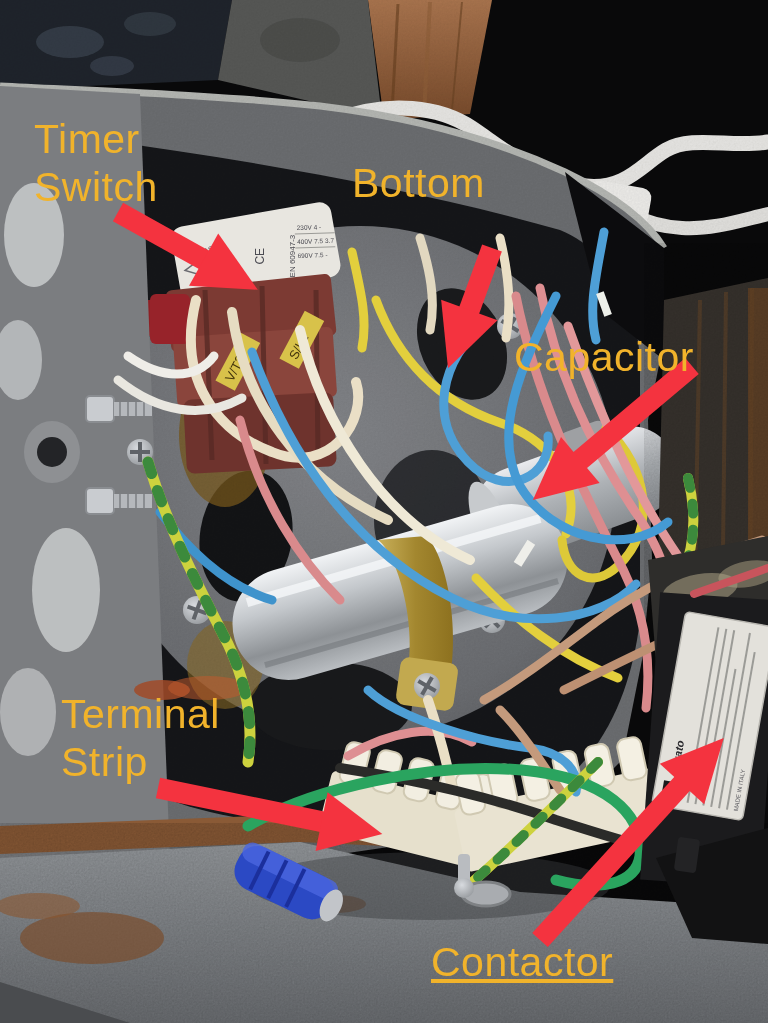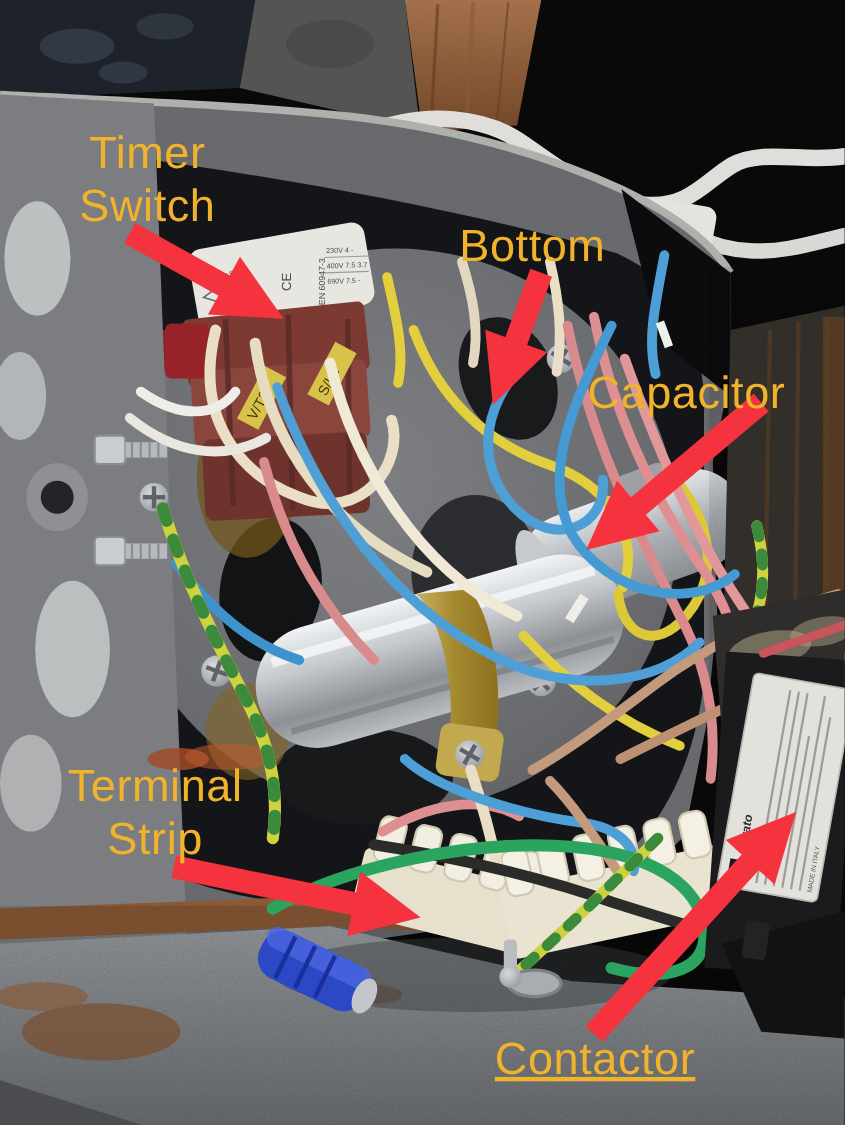--- a/index.html
+++ b/index.html
@@ -1,19 +1,19 @@
 <!DOCTYPE html>
 <html><head>
 <meta charset="utf-8">
 <style>
   html,body{margin:0;padding:0;background:#000;}
   #stage{position:relative;width:768px;height:1023px;overflow:hidden;background:#0a0a0b;
          font-family:"Liberation Sans",sans-serif;}
   #photo-svg{position:absolute;left:0;top:0;}
-  .label{position:absolute;text-align:center;font-size:41px;font-weight:500;line-height:1.17;
+  .label{position:absolute;font-size:41px;font-weight:500;line-height:1.17;
          color:var(--label-color,#F1B32B);letter-spacing:0.5px;white-space:nowrap;}
   .arrow{fill:var(--arrow-color,#F4333F);}
   .svg-microtext{font-family:"Liberation Sans",sans-serif;fill:#4b4b52;}
 </style>
 </head>
 <body>
 
 <div id="stage" style="--label-color: #F1B32B; --arrow-color: #F4333F;">
 
 <svg id="photo-svg" width="768" height="1023" viewBox="0 0 768 1023">
@@ -376,27 +376,27 @@
       <rect x="0" y="-10.5" width="213" height="21"></rect>
           <polygon points="211,-30 273,0 211,30"></polygon>
     </g>
   </g>
 </svg>
 
 <div class="label" style="left:34px;top:116px;width:200px;">
   <div>Timer</div>
   <div>Switch</div>
 </div>
-<div class="label" style="left:384px;top:160px;width:200px;margin-top:40px;">
+<div class="label" style="left:352px;top:160px;width:200px;">
   <div>Bottom</div>
 </div>
 <div class="label" style="left:514px;top:334px;width:220px;">
   <div>Capacitor</div>
 </div>
-<div class="label" style="left:41px;top:691px;width:200px;">
+<div class="label" style="left:61px;top:691px;width:200px;">
   <div>Terminal</div>
   <div>Strip</div>
 </div>
 <div class="label" style="left:431px;top:939px;width:220px;text-decoration:underline;">
   <div>Contactor</div>
 </div>
 
 </div>
 
 </body></html>

